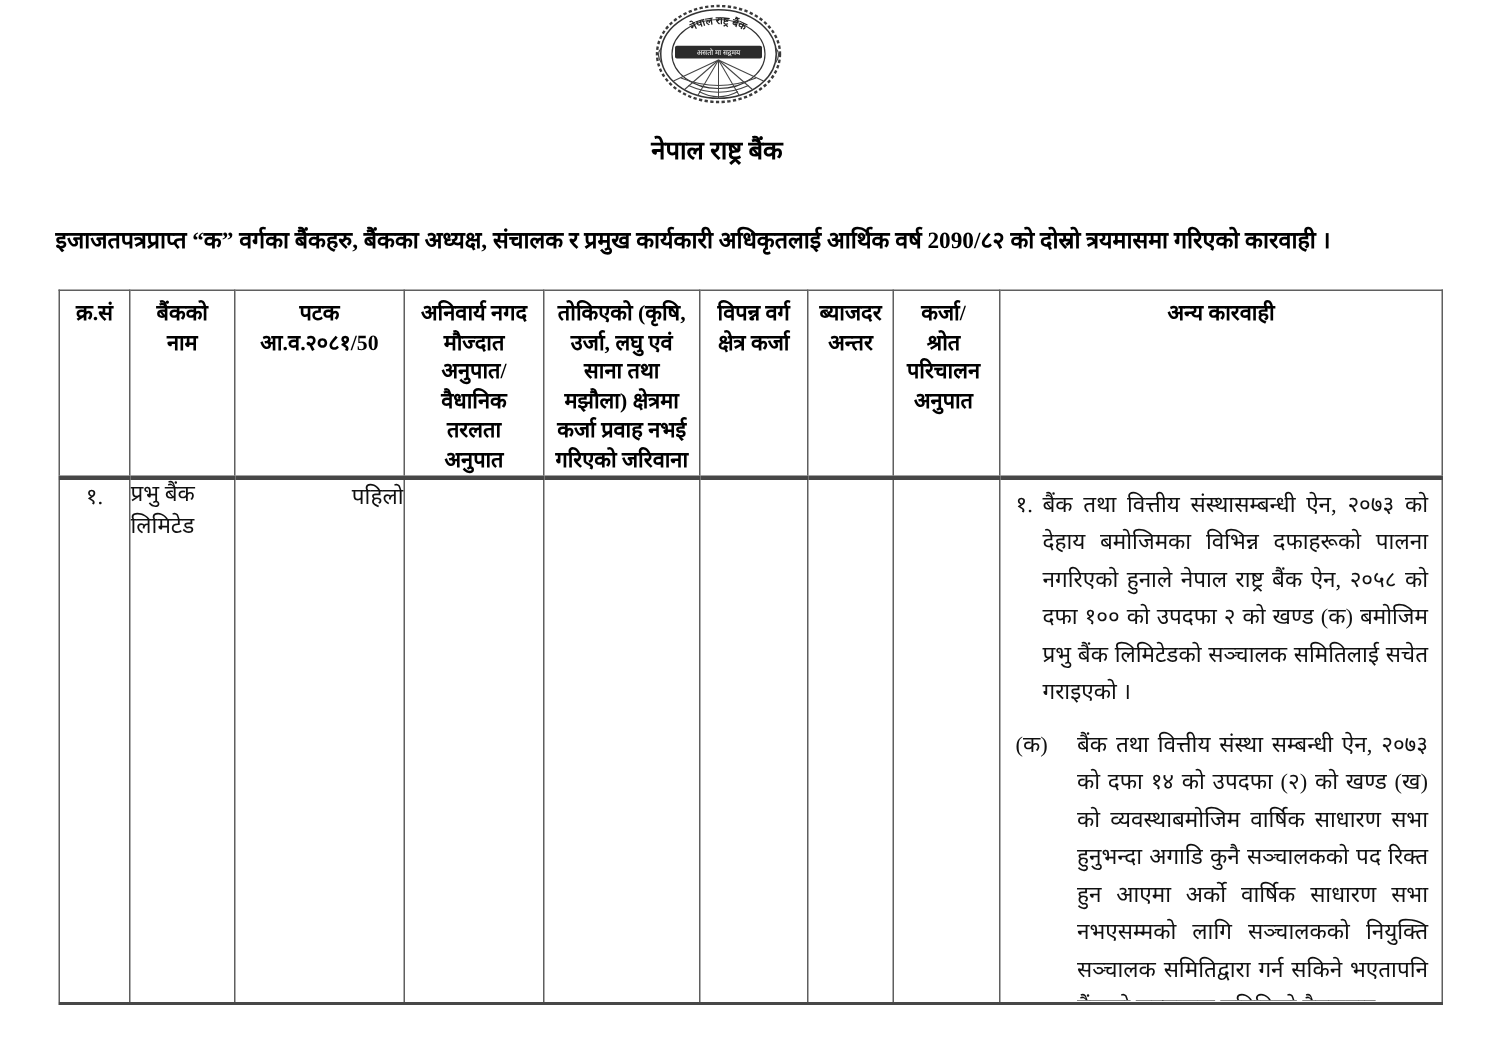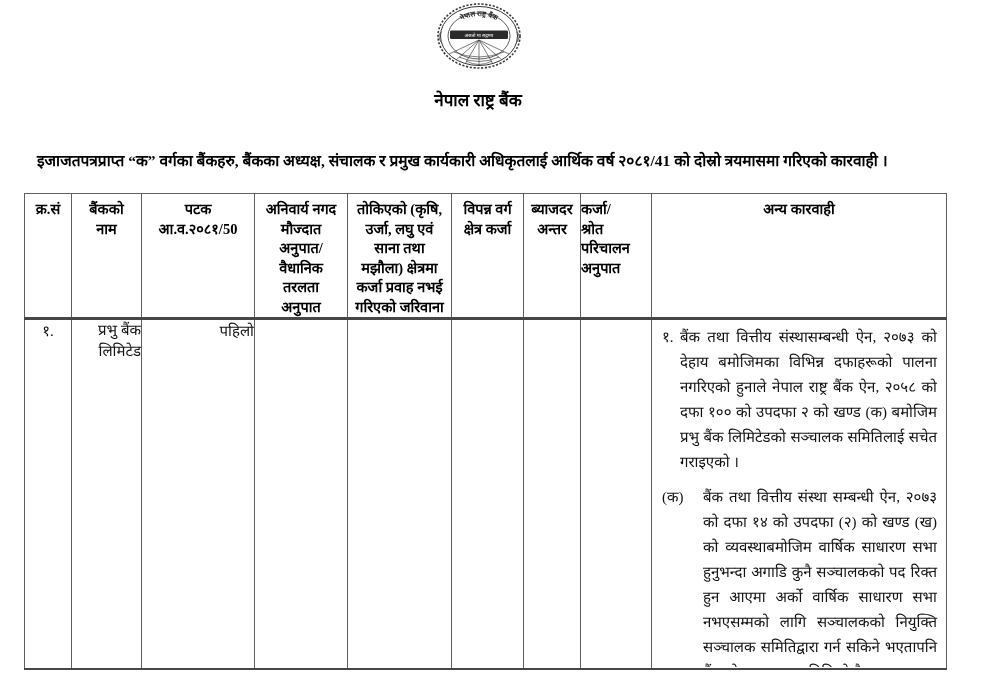--- a/index.html
+++ b/index.html
@@ -47,21 +47,21 @@
     width: 930px;
     font-weight: bold;
     font-size: 15.5px;
     line-height: 21px;
     color: #000;
   }
 
   
   table.sanctions {
     position: absolute;
-    left: 24px;
+    left: 39px;
     top: 193px;
     width: 922px;
     border-collapse: collapse;
     table-layout: fixed;
     border: 1px solid #5f5f5f;
     border-bottom: 2px solid #474747;
   }
   table.sanctions th, table.sanctions td {
     border: 1px solid #5f5f5f;
     vertical-align: top;
@@ -73,24 +73,24 @@
     font-weight: bold;
     font-size: 14.5px;
     line-height: 19.5px;
     text-align: center;
     padding-top: 6px;
     white-space: pre-line;
     color: #000;
   }
   table.sanctions thead tr { height: 124px; }
   table.sanctions tbody tr { height: 350px; }
-  table.sanctions thead th.al { text-align: left; padding-right: 4px; }
+  table.sanctions thead th.al { text-align: center; padding-right: 4px; }
 
   td.c-sn     { text-align: center; font-size: 15px; padding-top: 5px; }
-  td.c-bank   { text-align: right;   font-size: 15px; line-height: 21px; padding: 5px 4px 0 7px; }
+  td.c-bank   { text-align: left;   font-size: 15px; line-height: 21px; padding: 5px 4px 0 7px; }
   td.c-patak  { text-align: right; font-size: 15px; padding-top: 7px; }
   td.c-empty  { }
   td.c-actions { }
 
   .actions-wrap {
     height: 342px;
     overflow: hidden;
     padding: 5px 9px 0 10px;
   }
   .action {
@@ -150,21 +150,21 @@
 
       <rect x="16" y="28.5" width="58" height="8.5" rx="1.2" fill="#2b2b2b"></rect>
       <text x="45" y="34.8" font-size="4.8" fill="#ffffff" text-anchor="middle" font-family="Liberation Serif, serif">असतो मा सद्गमय</text>
     </svg>
   </div>
 
   <div class="org-head">
     <div class="org-name">नेपाल राष्ट्र बैंक</div>
   </div>
 
-  <div class="intro">इजाजतपत्रप्राप्त “क” वर्गका बैंकहरु, बैंकका अध्यक्ष, संचालक र प्रमुख कार्यकारी अधिकृतलाई आर्थिक वर्ष २०८१/41 को दोस्रो त्रयमासमा गरिएको कारवाही ।</div>
+  <div class="intro">इजाजतपत्रप्राप्त “क” वर्गका बैंकहरु, बैंकका अध्यक्ष, संचालक र प्रमुख कार्यकारी अधिकृतलाई आर्थिक वर्ष 2090/८२ को दोस्रो त्रयमासमा गरिएको कारवाही ।</div>
 
   <table class="sanctions">
     <colgroup>
       <col style="width:47px">
         <col style="width:70px">
         <col style="width:113px">
       <col style="width:93px">
         <col style="width:104px">
         <col style="width:72px">
       <col style="width:57px">

